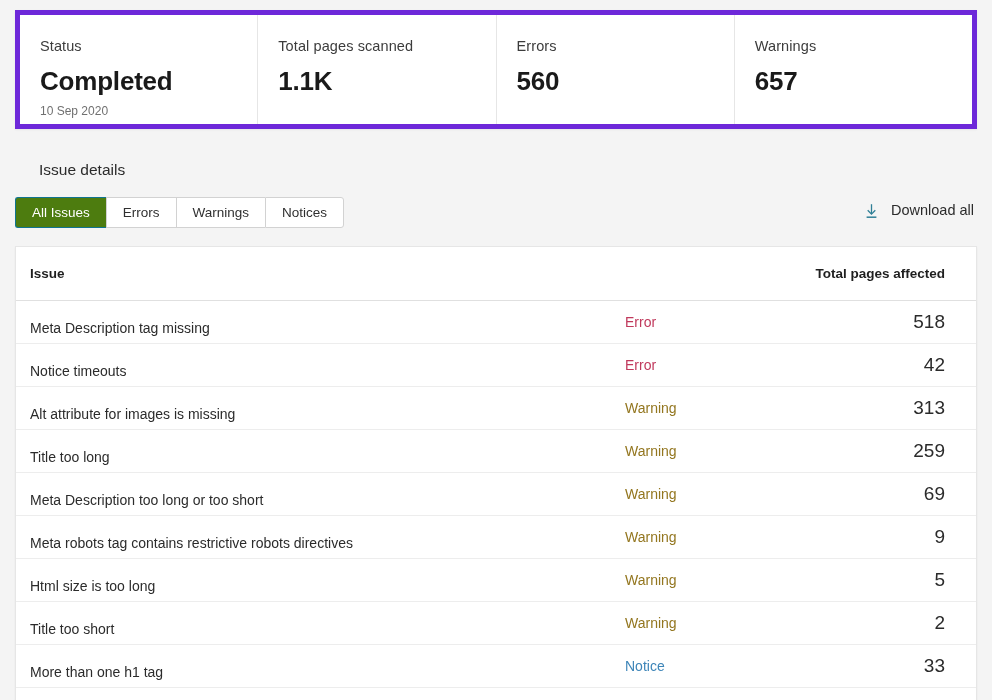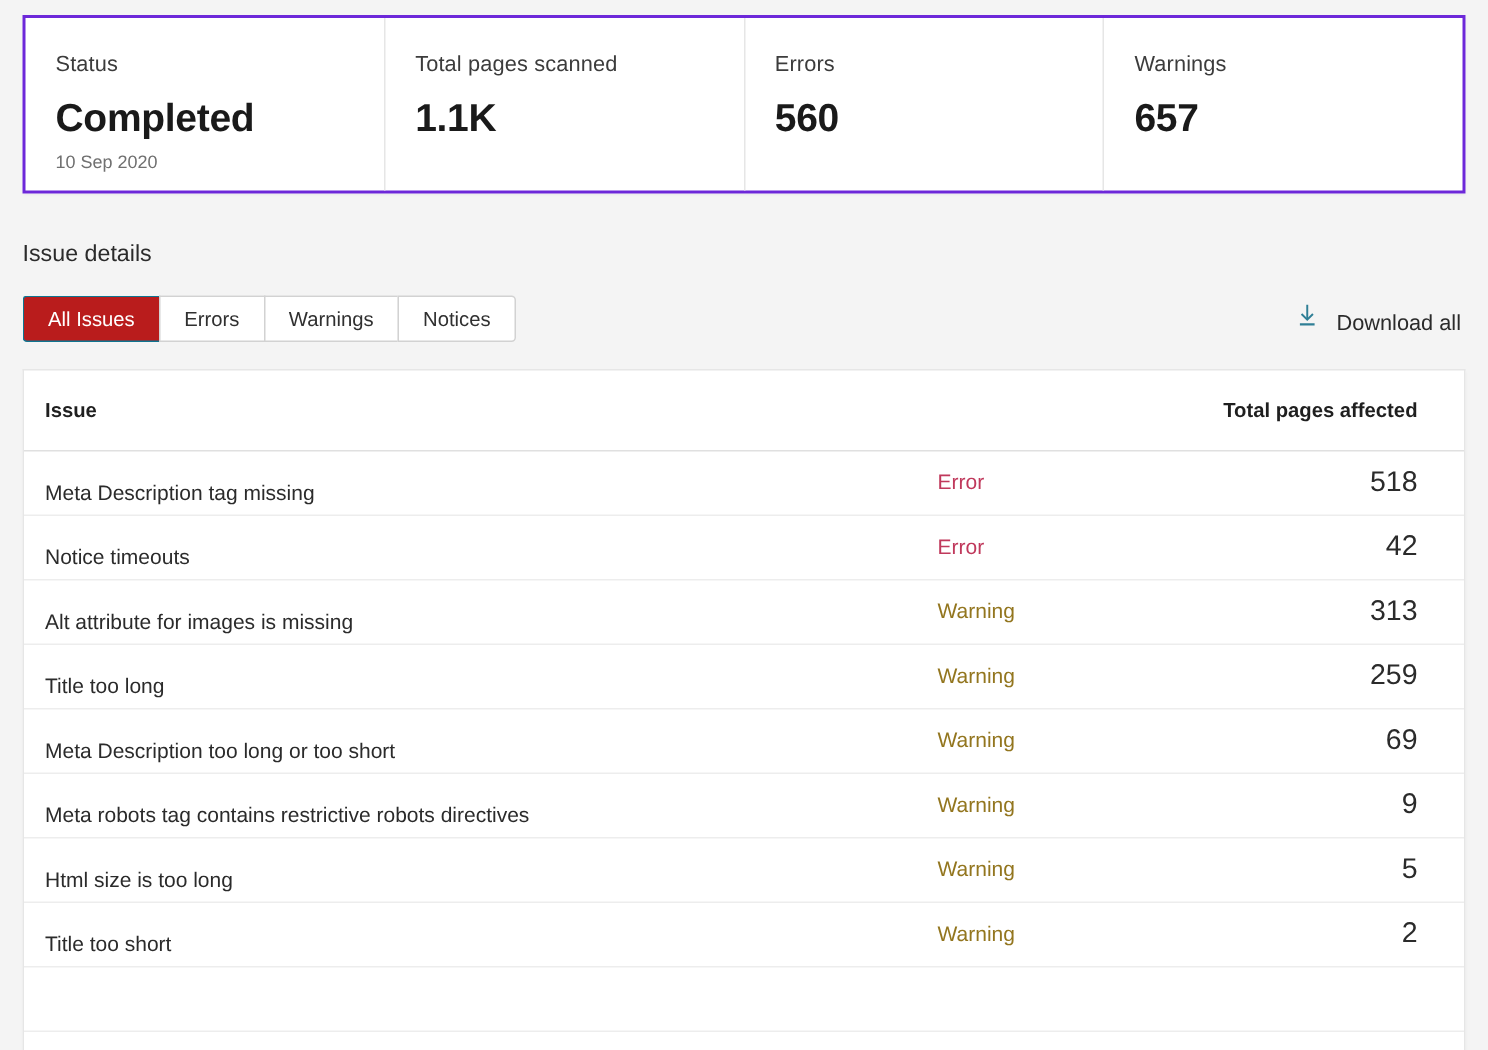--- a/index.html
+++ b/index.html
@@ -21,21 +21,21 @@
     position: relative;
     width: 992px;
     height: 700px;
     padding: 10px 15px 0 15px;
   }
 
   
   .stats-card {
     display: flex;
     background: #ffffff;
-    border: 2px solid #6d28d9;
+    border: 5px solid #6d28d9;
     box-shadow: 0 1px 2px rgba(0,0,0,0.06);
     height: 119px;
   }
   .stat {
     flex: 1 1 0;
     padding: 22px 20px 0 20px;
     border-right: 1px solid #e6e6e6;
     min-width: 0;
   }
   .stat:last-child { border-right: none; }
@@ -60,20 +60,21 @@
     line-height: 16px;
     margin-top: 5px;
   }
 
   
   .section-title {
     font-size: 15.5px;
     color: #2b2b2b;
     margin-top: 31px;
     line-height: 20px;
+    margin-left: 24px;
   }
 
   
   .tabs-row {
     display: flex;
     align-items: center;
     justify-content: space-between;
     margin-top: 17px;
   }
 
@@ -95,28 +96,28 @@
   .tab:first-child {
     border-top-left-radius: 3px;
     border-bottom-left-radius: 3px;
   }
   .tab:last-child {
     border-right-width: 1px;
     border-top-right-radius: 3px;
     border-bottom-right-radius: 3px;
   }
   .tab.active {
-    background: #b91c1c;
+    background: #4d7c0f;
     border-color: #0f7490;
     color: #ffffff;
   }
 
   .download-btn {
     display: flex;
-    align-items: flex-end;
+    align-items: flex-start;
     gap: 11px;
     cursor: pointer;
     padding-right: 3px;
   }
   .download-btn .label {
     font-size: 14.5px;
     color: #2b2b2b;
   }
   .dl-icon { display: block; }
 
@@ -282,20 +283,25 @@
       <div class="c-type"><span class="type-text type-Warning">Warning</span></div>
       <div class="c-count cell-num">5</div>
     </div>
 
     <div class="trow">
       <div class="c-issue cell-text">Title too short</div>
       <div class="c-type"><span class="type-text type-Warning">Warning</span></div>
       <div class="c-count cell-num">2</div>
     </div>
 
+    <div class="trow">
+      <div class="c-issue cell-text">More than one h1 tag</div>
+      <div class="c-type"><span class="type-text type-Notice">Notice</span></div>
+      <div class="c-count cell-num">33</div>
+    </div>
 
     <div class="trow">
       <div class="c-issue cell-text"></div>
       <div class="c-type"><span class="type-text"></span></div>
       <div class="c-count cell-num"></div>
     </div>
 
   </div>
 
 </div>

